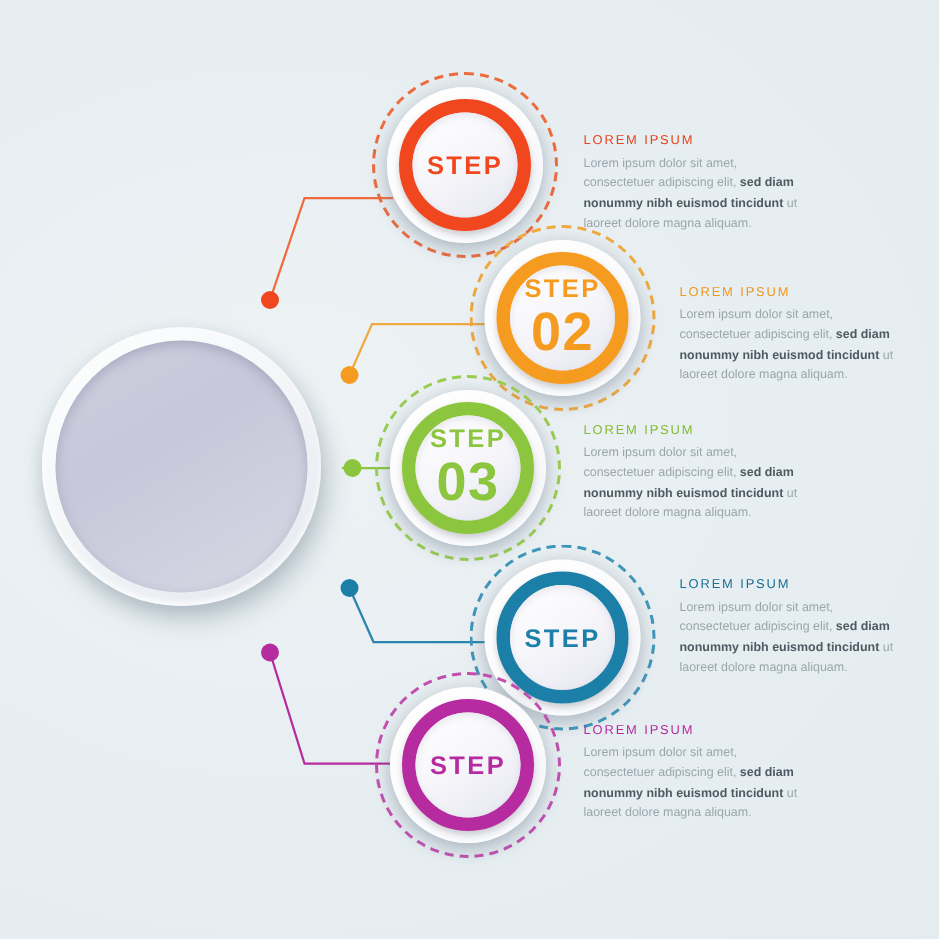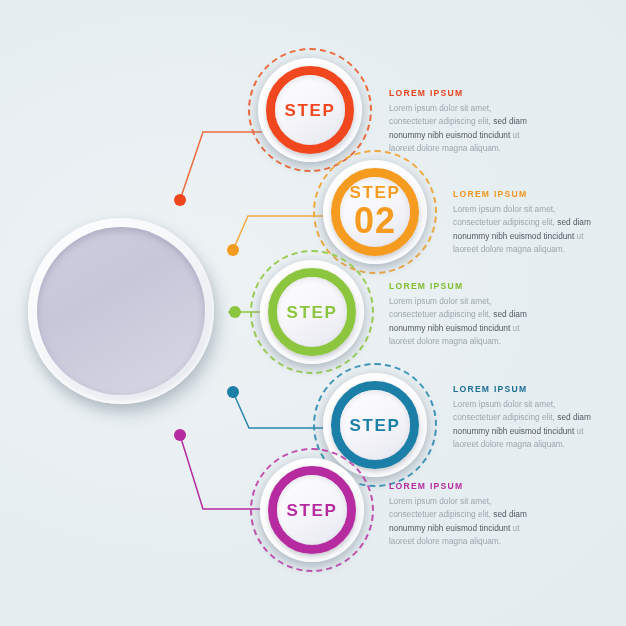--- a/index.html
+++ b/index.html
@@ -44,23 +44,23 @@
   .ringcol{position:absolute;border-radius:50%;box-sizing:border-box;}
   .inner{position:absolute;border-radius:50%;
     background:linear-gradient(150deg,#ffffff 0%,#f7f7fb 45%,#e6e6f0 100%);
     display:flex;flex-direction:column;align-items:center;justify-content:center;
     box-shadow:inset 0 2px 5px rgba(130,130,160,.18);}
   .s-word{font-size:17px;font-weight:bold;letter-spacing:1.6px;line-height:1;}
   .s-num{font-size:36px;font-weight:bold;letter-spacing:1px;line-height:1.05;margin-top:1px;}
 
   
   .txtblk{position:absolute;width:152px;}
-  .txt-head{font-size:8.6px;font-weight:bold;letter-spacing:1.25px;margin:0 0 4px 0;}
+  .txt-head{font-size:8.6px;font-weight:normal;letter-spacing:1.25px;margin:0 0 4px 0;}
   .txt-body{font-size:8.3px;line-height:1.62;color:#9aa6ae;margin:0;}
-  .txt-body b{color:#4d5a63;font-weight:normal;}
+  .txt-body b{color:#4d5a63;font-weight:bold;}
 
   
   .conn{position:absolute;left:0;top:0;width:626px;height:626px;pointer-events:none;}
 </style>
 </head>
 <body>
 
 <div id="stage">
 
   <svg class="conn" viewBox="0 0 626 626">
@@ -125,20 +125,21 @@
     </p>
   </div>
 
   <div class="step" id="node2" style="left:250px;top:250px;width:124px;height:124px;">
     <div class="dashring" style="width: 124px; height: 124px; border-color: rgb(154, 205, 83);"></div>
     <div class="disc-shadow" style="left:10px;top:13px;width:104px;height:104px;"></div>
     <div class="disc" style="left:10px;top:10px;width:104px;height:104px;"></div>
     <div class="ringcol" style="left: 18px; top: 18px; width: 88px; height: 88px; border: 9px solid rgb(140, 198, 62); box-shadow: rgb(121, 179, 44) 0px -3px 4px inset, rgba(0, 0, 0, 0.18) 0px 2px 4px;"></div>
     <div class="inner" style="left:27px;top:27px;width:70px;height:70px;">
       <div class="s-word" style="color: rgb(140, 198, 62);">STEP</div>
+      <div class="s-num" style="color: rgb(140, 198, 62);">03</div>
     </div>
   </div>
   <div class="txtblk" id="txt2" style="left:389px;top:281px;">
     <p class="txt-head" style="color: rgb(127, 189, 46);">LOREM IPSUM</p>
     <p class="txt-body">
       <span>Lorem ipsum dolor sit amet,</span><br>
       <span>consectetuer adipiscing elit, </span><b>sed diam</b><br>
       <b>nonummy nibh euismod tincidunt</b><span> ut</span><br>
       <span>laoreet dolore magna aliquam.</span>
     </p>

